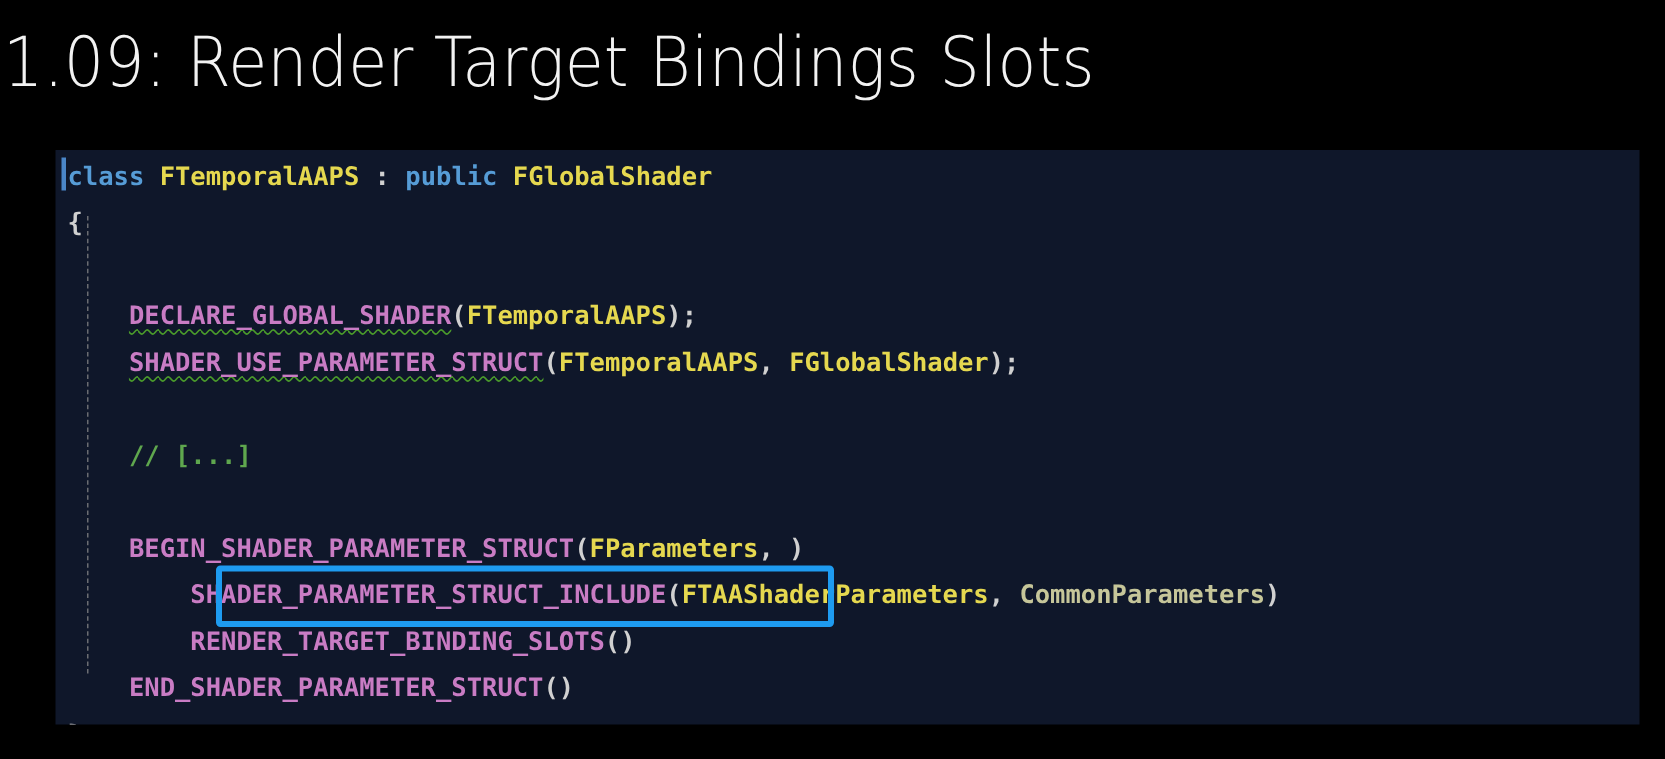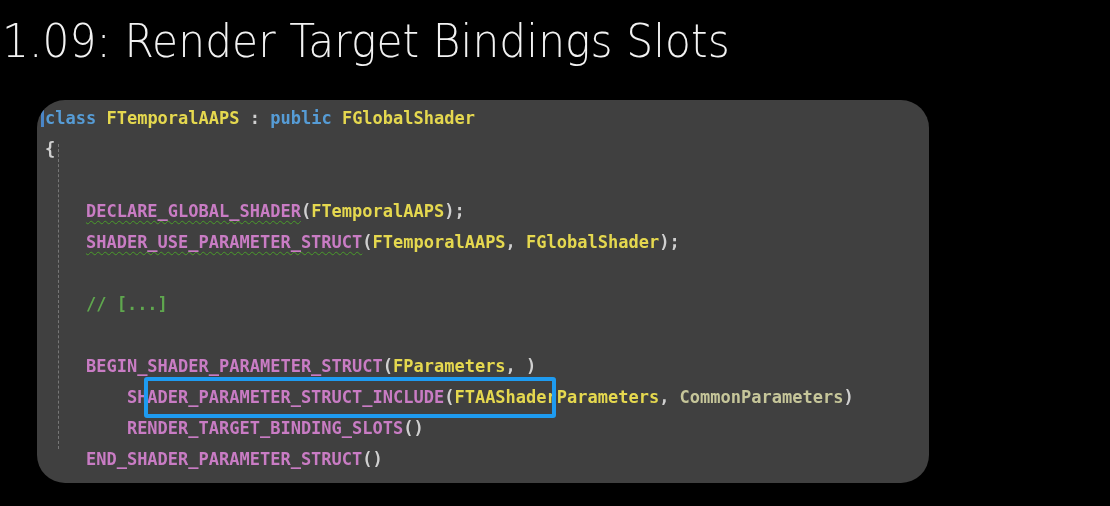--- a/index.html
+++ b/index.html
@@ -37,25 +37,24 @@
     white-space: nowrap;
     transform: scaleX(0.92);
     transform-origin: left center;
   }
 
   
   #code-block {
     position: absolute;
     left: 37px;
     top: 100px;
-    width: 892px;
+    width: 1056px;
     height: 383px;
-    background: #404040;
+    background: #0f172a;
     overflow: hidden;
-    border-radius: 28px;
   }
   #indent-guide {
     position: absolute;
     left: 21px;
     top: 44px;
     width: 0;
     height: 305px;
     border-left: 1px dashed #8a8a8a;
     opacity: 0.75;
   }

